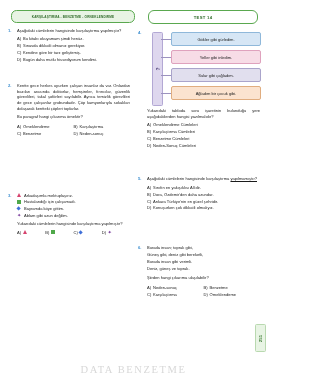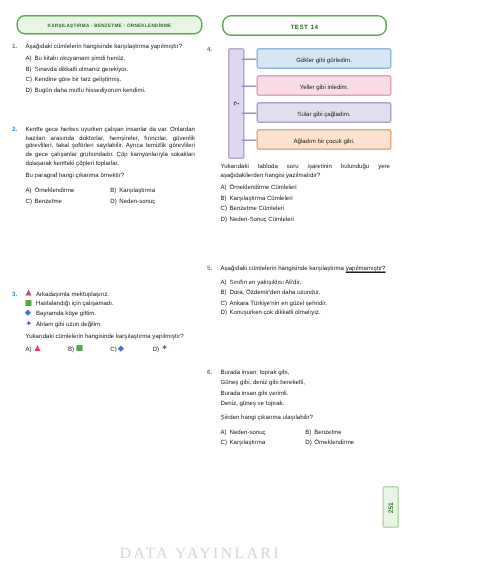--- a/index.html
+++ b/index.html
@@ -306,18 +306,18 @@
           <div class="opt">
             <span class="lt">D)</span>
             <span class="tx">Örneklendirme</span>
           </div>
         </div>
       </div>
     </div>
 
   </div>
 
-  <div class="watermark">DATA YAYINLARI</div>
+  <div class="watermark">DATA BENZETME</div>
   <div class="pagenum">
     <span>251</span>
   </div>
 
 </div>
 
 </body></html>

